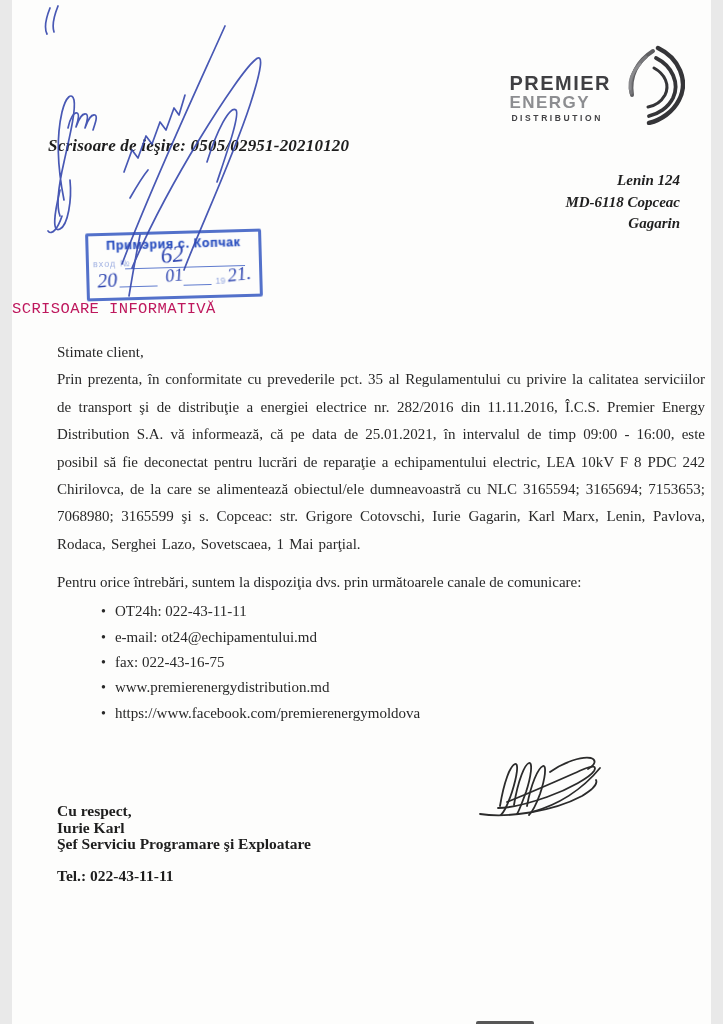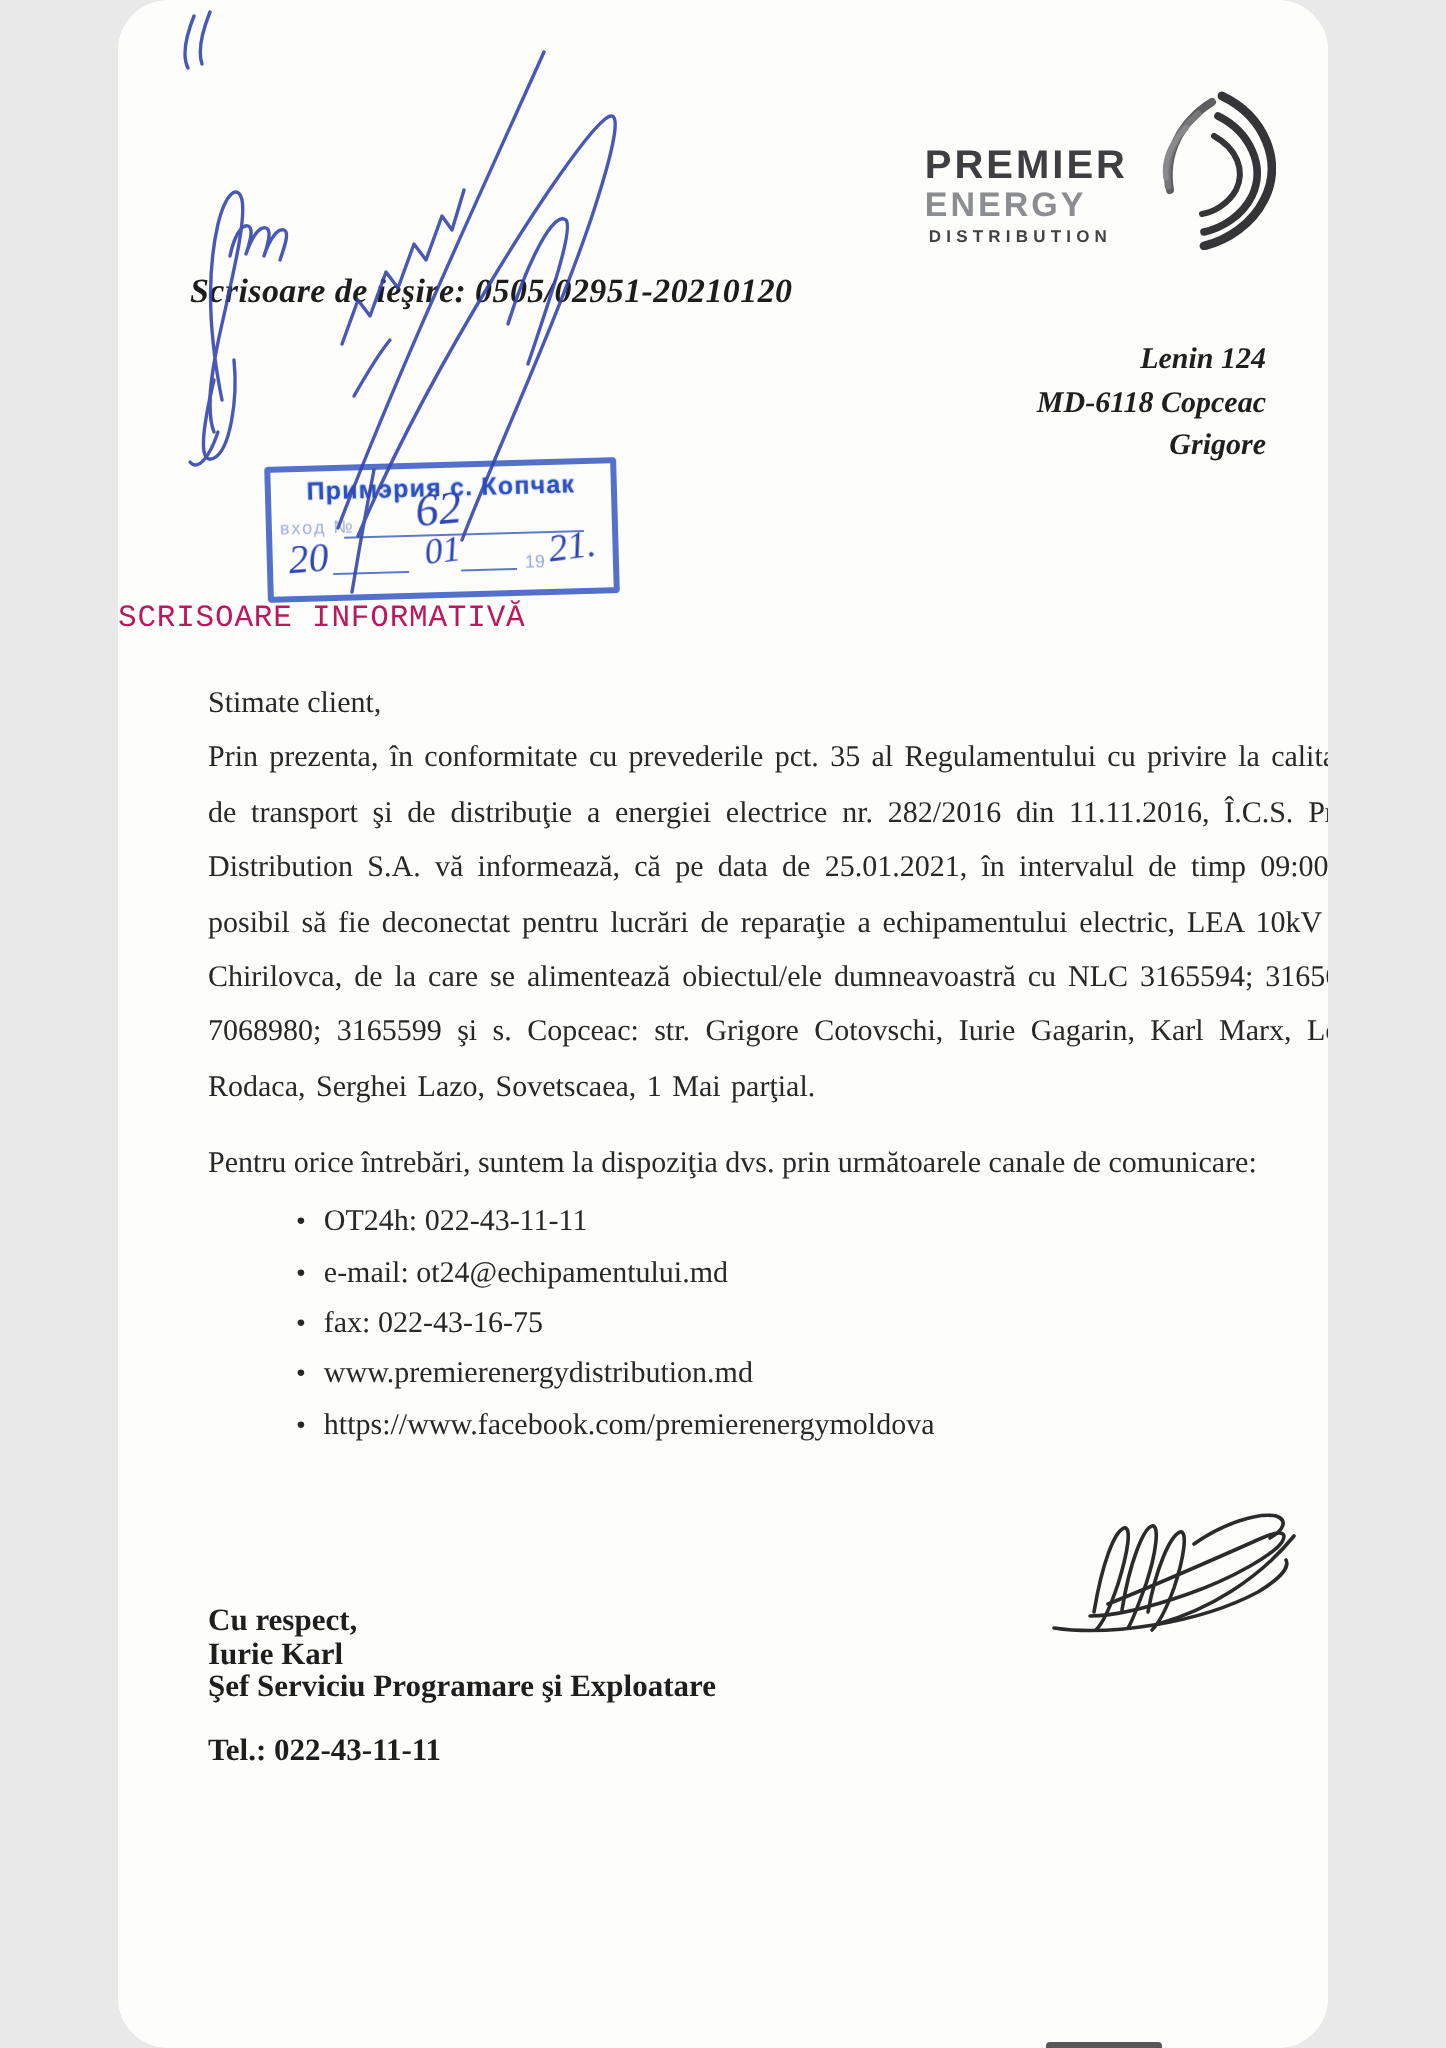--- a/index.html
+++ b/index.html
@@ -1,24 +1,23 @@
 <!DOCTYPE html>
 <html><head>
 <meta charset="utf-8">
 <style>
   html,body{margin:0;padding:0;background:#e9e9e9;}
   .page{
     position:relative;
-    width:605px;height:1024px;
+    width:699px;height:1024px;
     background:#fdfdfc;
     font-family:"Liberation Serif", serif;
     color:#262626;
     overflow:hidden;
     margin:0 auto;
-    border-radius:25px;
   }
   
   .logo{position:absolute;top:45px;right:26px;display:flex;align-items:flex-start;}
   .logo-text{margin-top:28px;text-align:left;font-family:"Liberation Sans",sans-serif;}
   .logo-premier{font-size:20px;font-weight:bold;letter-spacing:1.5px;color:#3f3f42;line-height:20px;}
   .logo-energy{font-size:17px;font-weight:bold;letter-spacing:1.5px;color:#8c8d90;line-height:19px;}
   .logo-distribution{font-size:8.5px;font-weight:bold;letter-spacing:2.6px;color:#434346;line-height:13px;margin-left:2px;}
   .logo-swoosh{margin-left:2px;}
   
   .ref-line{position:absolute;left:36px;top:136px;font-size:17px;font-weight:bold;font-style:italic;color:#1d1d1d;letter-spacing:.2px;}
@@ -82,21 +81,21 @@
         <path d="M41,23 C52,29 57,40 52,50 C48,57 41,61 35,62" stroke-width="3"></path>
       </g>
     </svg>
   </div>
 
   <div class="ref-line">Scrisoare de ieşire: 0505/02951-20210120</div>
 
   <div class="recipient">
     <div>Lenin 124</div>
     <div>MD-6118 Copceac</div>
-    <div>Grigore</div>
+    <div>Gagarin</div>
   </div>
 
   <div class="stamp">
     <div class="stamp-title">Примэрия с. Копчак</div>
     <div class="stamp-row">
       <span class="stamp-label">вход №</span>
       <span class="stamp-line" style="left:36px;right:14px;top:16px;"></span>
       <span class="hand hand-62">62</span>
     </div>
     <div class="stamp-row">

